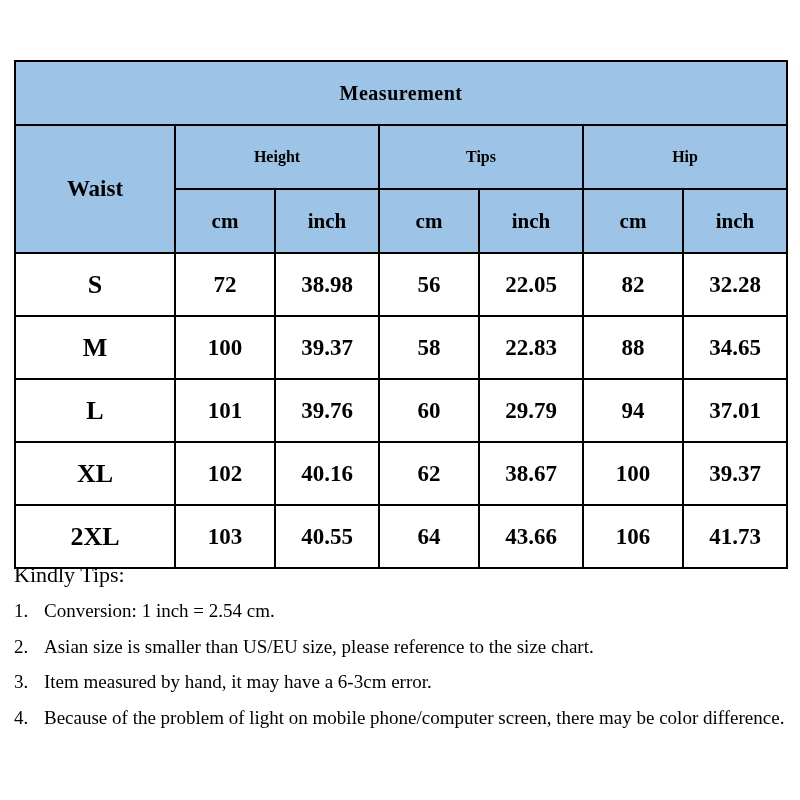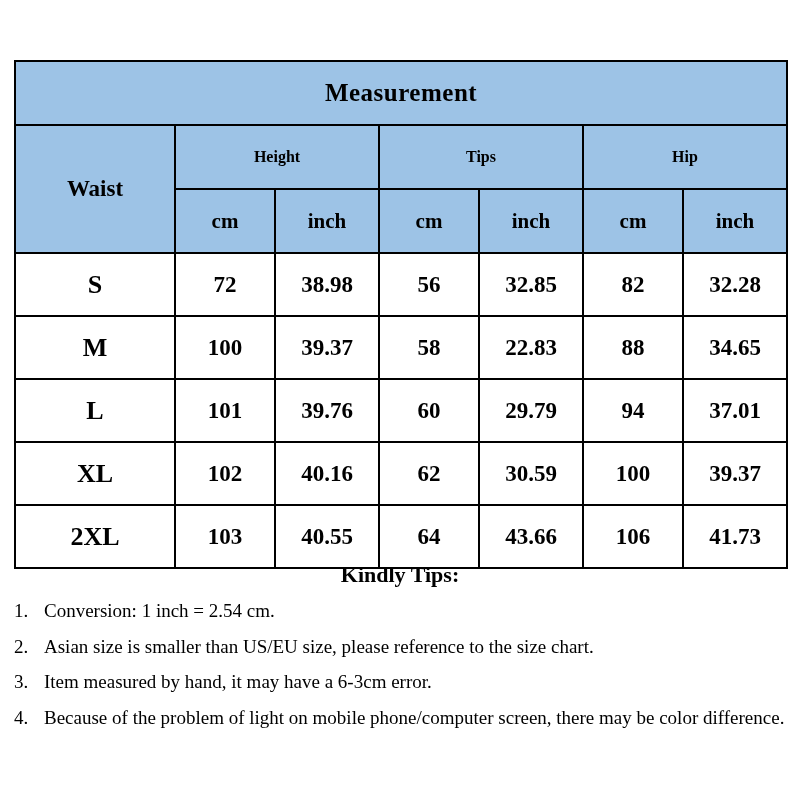--- a/index.html
+++ b/index.html
@@ -38,21 +38,21 @@
     text-align: center;
     vertical-align: middle;
     font-weight: bold;
     padding: 0;
   }
   .header-band {
     background: #9dc3e6;
   }
   .title-cell {
     height: 62px;
-    font-size: 25px;
+    font-size: 20px;
     letter-spacing: 0.5px;
     margin-top: 6px;
   }
   .group-cell {
     height: 62px;
     font-size: 16px;
   }
   .size-label-cell {
     height: 124px;
     font-size: 23px;
@@ -74,22 +74,21 @@
 
   .tips {
     position: absolute;
     left: 14px;
     top: 562px;
     width: 772px;
   }
   .tips-title {
     font-size: 22px;
     margin: 0 0 10px 0;
-    font-weight: bold;
-    text-align: center;
+    font-weight: normal;
   }
   .tip-item {
     display: flex;
     align-items: flex-start;
     font-size: 19px;
     line-height: 1.35;
     margin-bottom: 10px;
   }
   .tip-num {
     width: 30px;
@@ -133,21 +132,21 @@
           <td class="header-band unit-cell">inch</td>
           <td class="header-band unit-cell">cm</td>
           <td class="header-band unit-cell">inch</td>
         </tr>
 
         <tr class="body-row">
           <td class="size-name">S</td>
           <td>72</td>
           <td>38.98</td>
           <td>56</td>
-          <td>32.85</td>
+          <td>22.05</td>
           <td>82</td>
           <td>32.28</td>
         </tr>
         <tr class="body-row">
           <td class="size-name">M</td>
           <td>100</td>
           <td>39.37</td>
           <td>58</td>
           <td>22.83</td>
           <td>88</td>
@@ -160,21 +159,21 @@
           <td>60</td>
           <td>29.79</td>
           <td>94</td>
           <td>37.01</td>
         </tr>
         <tr class="body-row">
           <td class="size-name">XL</td>
           <td>102</td>
           <td>40.16</td>
           <td>62</td>
-          <td>30.59</td>
+          <td>38.67</td>
           <td>100</td>
           <td>39.37</td>
         </tr>
         <tr class="body-row">
           <td class="size-name">2XL</td>
           <td>103</td>
           <td>40.55</td>
           <td>64</td>
           <td>43.66</td>
           <td>106</td>

